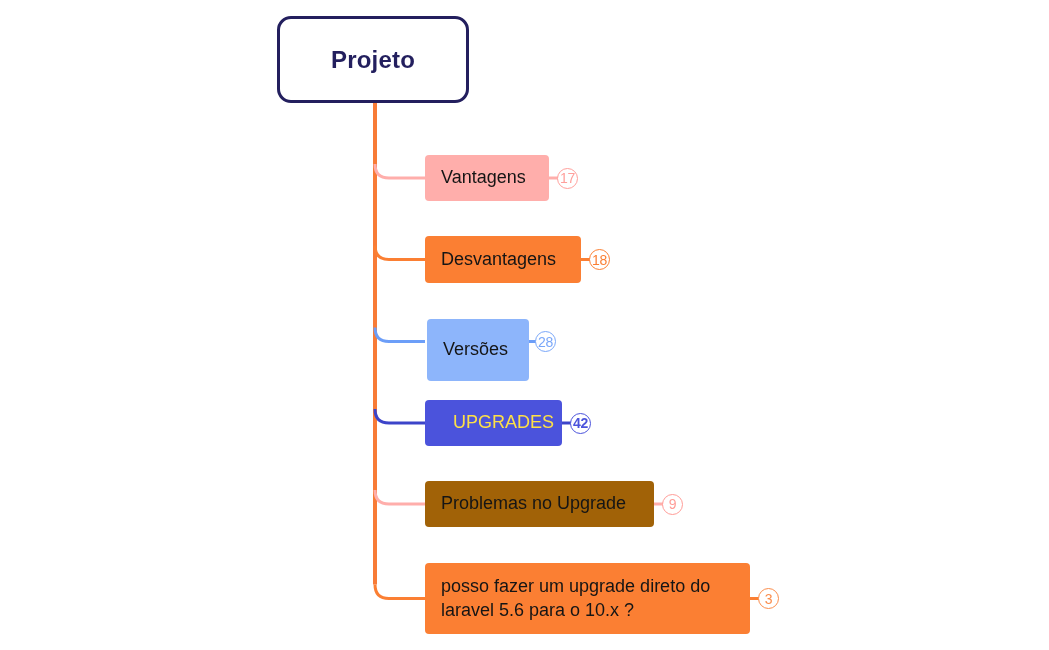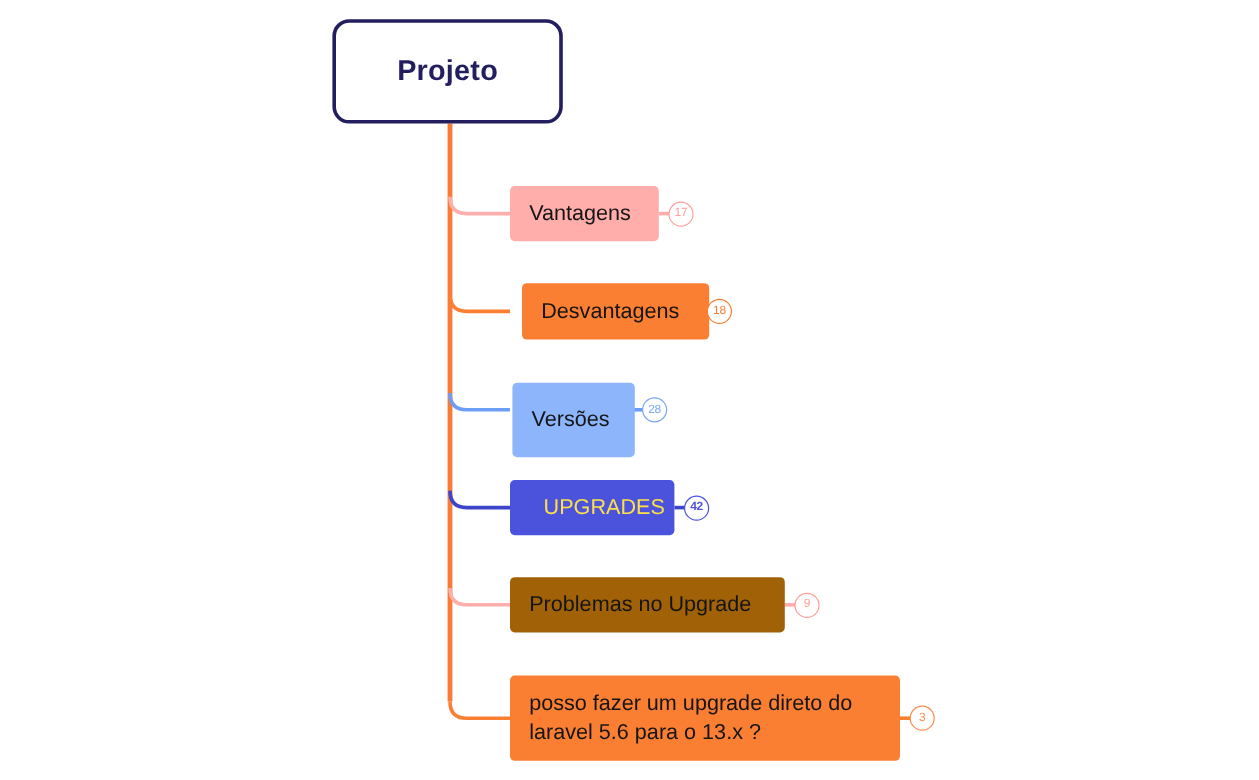--- a/index.html
+++ b/index.html
@@ -70,21 +70,21 @@
     position: absolute;
     box-sizing: border-box;
     width: 21px;
     height: 21px;
     border-radius: 50%;
     border: 1.4px solid currentColor;
     background: #ffffff;
     display: flex;
     align-items: center;
     justify-content: center;
-    font-size: 10px;
+    font-size: 14px;
     line-height: 1;
     letter-spacing: -0.2px;
   }
 </style>
 </head>
 <body>
 
 <div id="canvas">
 
   <svg id="edges" viewBox="0 0 1049 650" width="1049" height="650" aria-hidden="true">
@@ -107,21 +107,21 @@
     <span class="root-label">Projeto</span>
   </div>
 
   <div id="nodes">
       <div class="node" style="left: 425px; top: 155px; width: 124px; height: 46px; background: rgb(255, 174, 171);">
         <span class="node-label" style="color: rgb(21, 21, 21);">Vantagens</span>
       </div>
       <div class="badge" style="left: 557px; top: 167.5px; color: rgb(255, 159, 155);">
         <span>17</span>
       </div>
-      <div class="node" style="left: 425px; top: 236px; width: 156px; height: 47px; background: rgb(251, 127, 51); margin-left: 10px;">
+      <div class="node" style="left: 425px; top: 236px; width: 156px; height: 47px; background: rgb(251, 127, 51);">
         <span class="node-label" style="color: rgb(21, 21, 21);">Desvantagens</span>
       </div>
       <div class="badge" style="left: 589px; top: 249px; color: rgb(251, 127, 51);">
         <span>18</span>
       </div>
       <div class="node" style="left: 427px; top: 319px; width: 102px; height: 62px; background: rgb(141, 181, 251);">
         <span class="node-label" style="color: rgb(21, 21, 21);">Versões</span>
       </div>
       <div class="badge" style="left: 535px; top: 331px; color: rgb(122, 167, 249);">
         <span>28</span>
@@ -133,20 +133,20 @@
         <span>42</span>
       </div>
       <div class="node" style="left: 425px; top: 481px; width: 229px; height: 46px; background: #a16207;">
         <span class="node-label" style="color: rgb(21, 21, 21);">Problemas no Upgrade</span>
       </div>
       <div class="badge" style="left: 662px; top: 493.5px; color: rgb(255, 156, 151);">
         <span>9</span>
       </div>
       <div class="node" style="left: 425px; top: 563px; width: 325px; height: 71px; background: rgb(251, 127, 51);">
         <span class="node-label" style="color: rgb(21, 21, 21);">posso fazer um upgrade direto do
-laravel 5.6 para o 13.x ?</span>
+laravel 5.6 para o 10.x ?</span>
       </div>
       <div class="badge" style="left: 758px; top: 588px; color: rgb(251, 141, 76);">
         <span>3</span>
       </div>
     </div>
 
 </div>
 
 </body></html>

